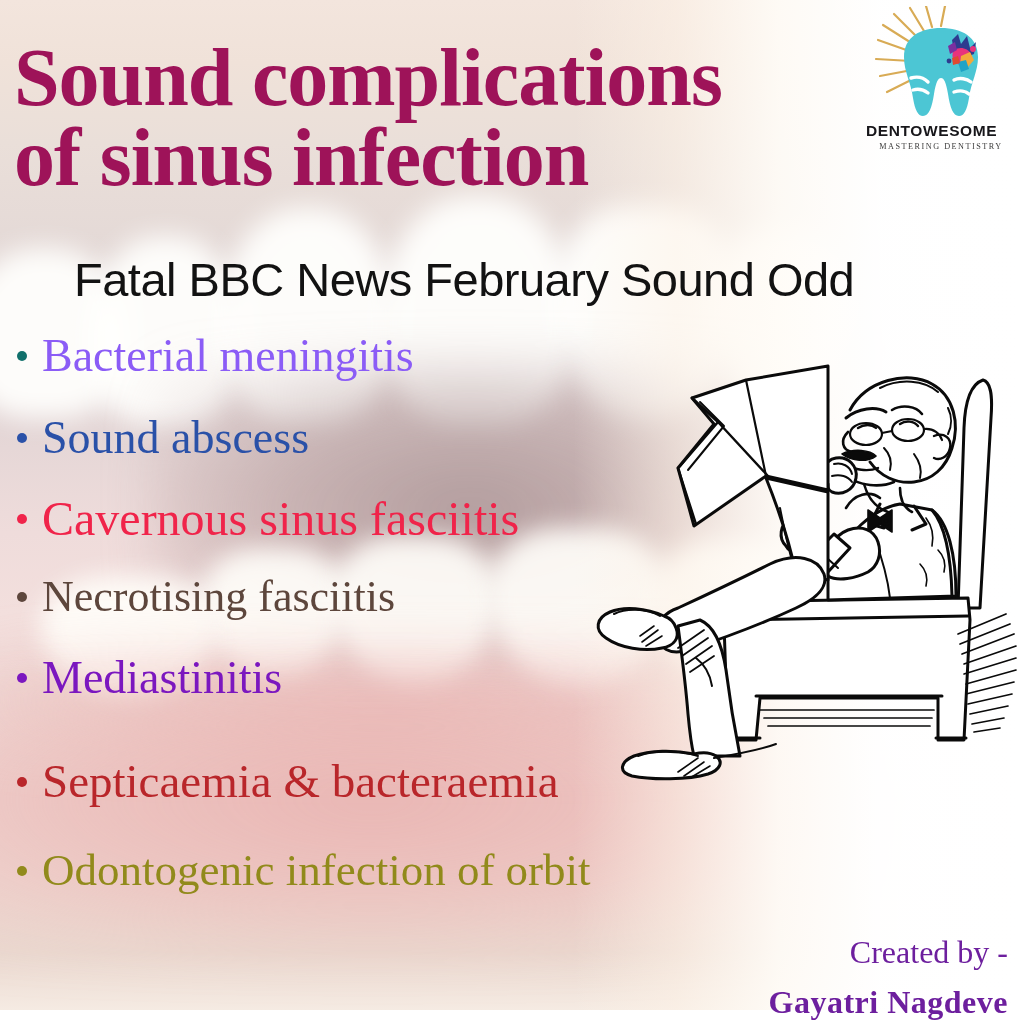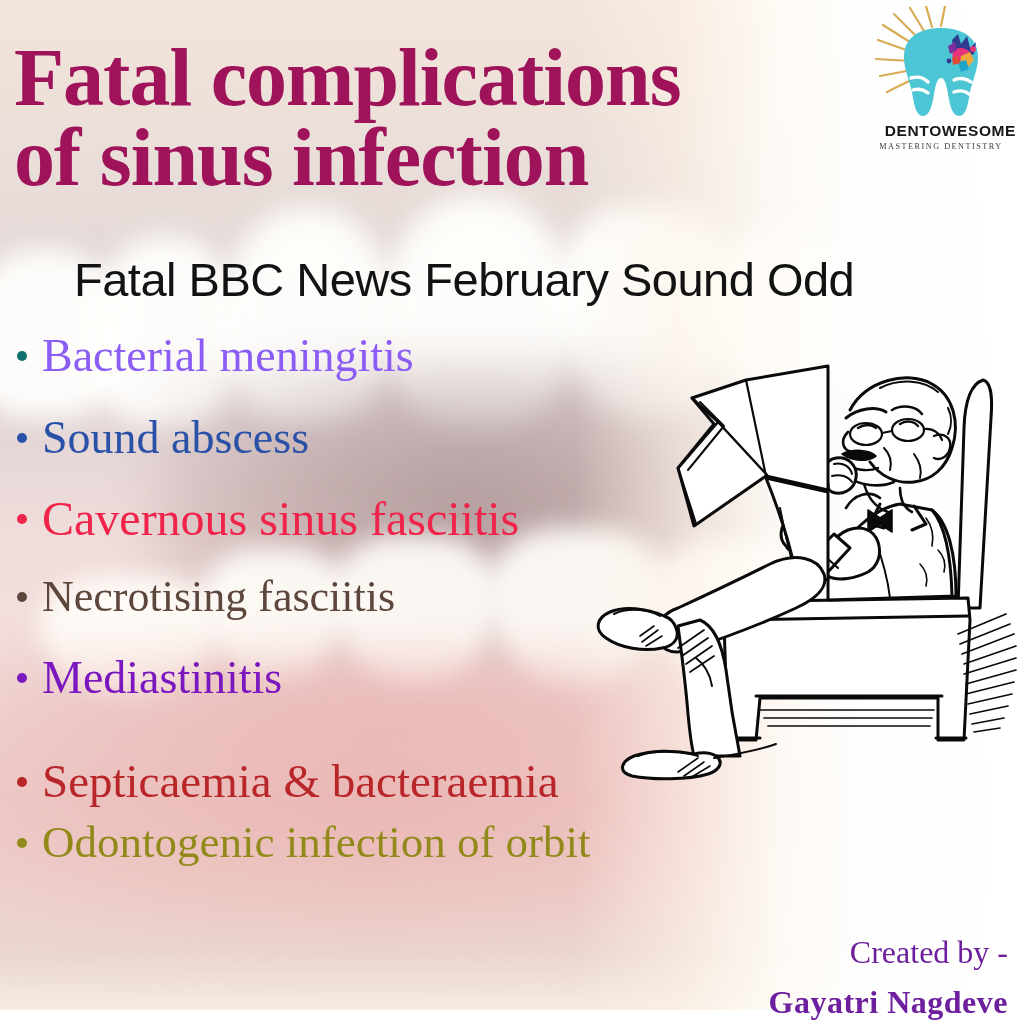--- a/index.html
+++ b/index.html
@@ -86,21 +86,21 @@
     filter:blur(22px);
   }
   .bottomwhite{
     position:absolute;left:0;right:0;bottom:0;height:14px;background:#ffffff;
   }
 
   
   .logo{position:absolute;right:8px;top:6px;width:150px;height:160px;}
   .logo-mark{position:relative;width:150px;height:118px;}
   .logo-name{
-    position:absolute;left:0;right:0;top:116px;text-align:right;
+    position:absolute;left:0;right:0;top:116px;text-align:left;
     font-family:"Liberation Sans", sans-serif;
     font-weight:bold;font-size:15.5px;letter-spacing:0.6px;color:#17161a;
   }
   .logo-tag{
     position:absolute;left:0;right:0;top:136px;text-align:center;
     font-family:"Liberation Serif", serif;
     font-size:8.2px;letter-spacing:1.5px;color:#3b3b3b;
   }
 
   
@@ -228,34 +228,34 @@
           <circle cx="107" cy="43" r="3" fill="#e8327c"></circle>
           <circle cx="83" cy="55" r="2.4" fill="#2e3b8f"></circle>
         </g>
       </svg>
     </div>
     <div class="logo-name">DENTOWESOME</div>
     <div class="logo-tag">MASTERING DENTISTRY</div>
   </div>
 
   <div class="title" style="color: rgb(158, 19, 89);">
-    <span class="l1">Fatal complications</span>
+    <span class="l1">Sound complications</span>
     <span class="l2">of sinus infection</span>
   </div>
 
   <div class="subtitle" style="color: rgb(18, 18, 18);">Fatal BBC News February Sound Odd</div>
 
   <div class="list" id="list">
       <div class="li" style="position: absolute; left: 0px; top: 1px; font-size: 46px; color: #8b5cf6;"><span class="dot" style="background: rgb(17, 112, 107);"></span><span class="txt">Bacterial meningitis</span></div>
       <div class="li" style="position: absolute; left: 0px; top: 83px; font-size: 46px; color: rgb(42, 81, 168);"><span class="dot" style="background: rgb(42, 81, 168);"></span><span class="txt">Sound abscess</span></div>
       <div class="li" style="position: absolute; left: 0px; top: 163px; font-size: 48px; color: rgb(240, 36, 74);"><span class="dot" style="background: rgb(240, 36, 74);"></span><span class="txt">Cavernous sinus fasciitis</span></div>
       <div class="li" style="position: absolute; left: 0px; top: 243px; font-size: 44px; color: rgb(93, 70, 60);"><span class="dot" style="background: rgb(93, 70, 60);"></span><span class="txt">Necrotising fasciitis</span></div>
       <div class="li" style="position: absolute; left: 0px; top: 323px; font-size: 46px; color: rgb(123, 23, 191);"><span class="dot" style="background: rgb(123, 23, 191);"></span><span class="txt">Mediastinitis</span></div>
       <div class="li" style="position: absolute; left: 0px; top: 426px; font-size: 47px; color: rgb(185, 38, 42);"><span class="dot" style="background: rgb(185, 38, 42);"></span><span class="txt">Septicaemia &amp; bacteraemia</span></div>
-      <div class="li" style="position: absolute; left: 0px; top: 488px; font-size: 45px; color: rgb(145, 138, 27);"><span class="dot" style="background: rgb(145, 138, 27);"></span><span class="txt">Odontogenic infection of orbit</span></div>
+      <div class="li" style="position: absolute; left: 0px; top: 516px; font-size: 45px; color: rgb(145, 138, 27);"><span class="dot" style="background: rgb(145, 138, 27);"></span><span class="txt">Odontogenic infection of orbit</span></div>
     </div>
 
   <div class="illo">
     <svg width="496" height="424" viewBox="0 0 496 424" fill="none" stroke="#0a0a0a" stroke-width="3" stroke-linecap="round" stroke-linejoin="round">
 
       <path d="M455 22 C 462 24, 465 34, 463 60 L 452 250 L 430 250 L 436 70 C 437 42, 443 26, 455 22 Z" fill="#ffffff"></path>
 
       <path d="M192 244 L 440 240 L 442 262 L 436 382 L 410 382 L 410 340 L 232 340 L 228 382 L 200 382 L 196 266 Z" fill="#ffffff"></path>
       <path d="M196 262 L 440 258"></path>
       <path d="M228 338 L 414 338"></path>

